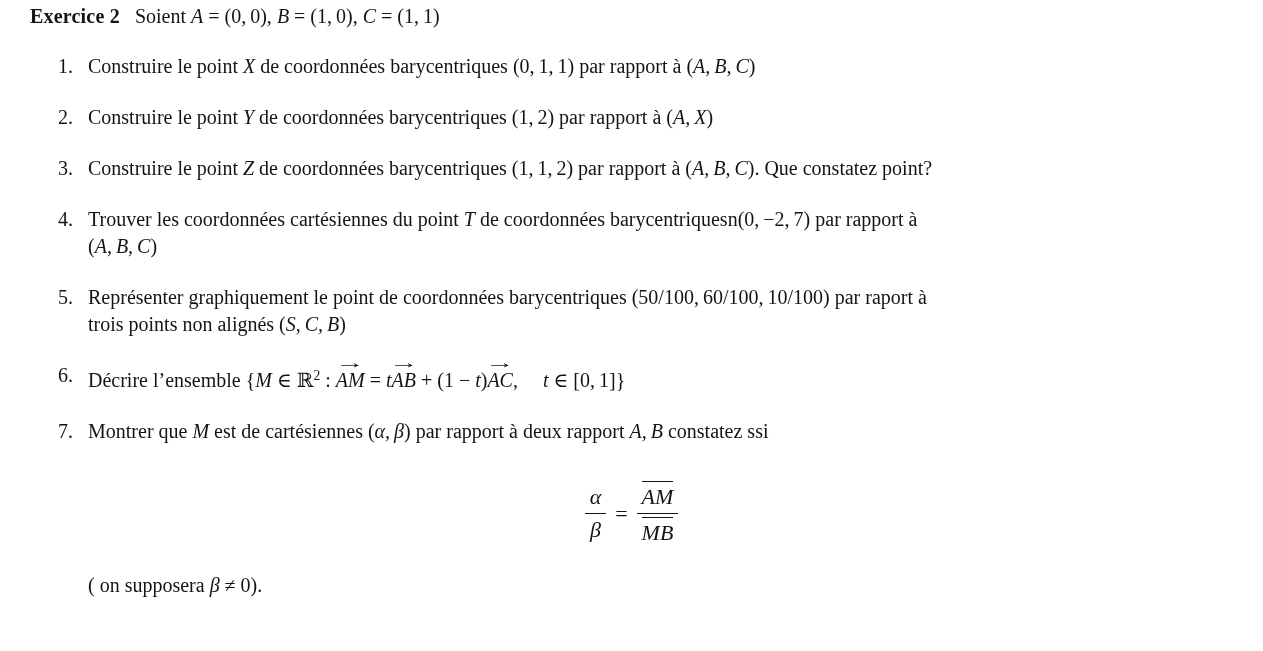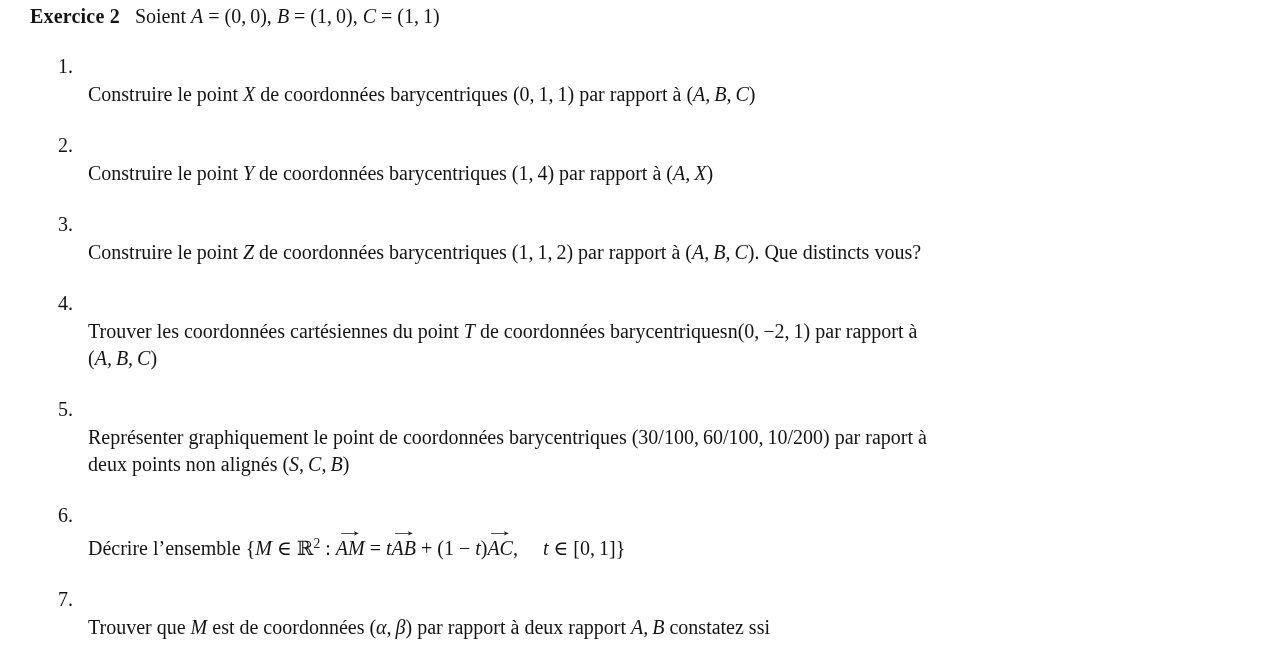--- a/index.html
+++ b/index.html
@@ -11,21 +11,21 @@
     font-size: 20px;
     overflow: hidden;
   }
   .page { padding: 3px 30px 0 30px; }
 
   .header { line-height: 27px; margin-bottom: 23px; }
   .header .title { font-weight: 700; margin-right: 15px; letter-spacing: 0.2px; }
 
   .item { display: flex; line-height: 27px; margin-bottom: 24px; }
   .item-number { flex: 0 0 30px; margin-left: 28px; }
-  .item-body { flex: 1 1 auto; max-width: 1120px; margin-top: 28px; }
+  .item-body { flex: 1 1 auto; max-width: 1120px; }
 
   .seg-p  { font-style: normal; }
   .seg-i  { font-style: italic; }
   .seg-sup { font-size: 0.68em; vertical-align: 0.55em; }
   .seg-vec { font-style: italic; position: relative; display: inline-block; }
   .seg-vec::before {
     content: "\2192";
     position: absolute;
     left: 50%; top: -0.78em;
     transform: translateX(-50%) scaleX(1.9);
@@ -58,46 +58,46 @@
     <span class="title">Exercice 2</span><span><span class="seg-p">Soient </span><span class="seg-i">A</span><span class="seg-p"> = (0, 0), </span><span class="seg-i">B</span><span class="seg-p"> = (1, 0), </span><span class="seg-i">C</span><span class="seg-p"> = (1, 1)</span></span>
   </div>
 
   <div class="item">
     <span class="item-number">1.</span>
     <div class="item-body"><span class="seg-p">Construire le point </span><span class="seg-i">X</span><span class="seg-p"> de coordonnées barycentriques (0, 1, 1) par rapport à (</span><span class="seg-i">A, B, C</span><span class="seg-p">)</span></div>
   </div>
 
   <div class="item">
     <span class="item-number">2.</span>
-    <div class="item-body"><span class="seg-p">Construire le point </span><span class="seg-i">Y</span><span class="seg-p"> de coordonnées barycentriques (1, 4) par rapport à (</span><span class="seg-i">A, X</span><span class="seg-p">)</span></div>
+    <div class="item-body"><span class="seg-p">Construire le point </span><span class="seg-i">Y</span><span class="seg-p"> de coordonnées barycentriques (1, 2) par rapport à (</span><span class="seg-i">A, X</span><span class="seg-p">)</span></div>
   </div>
 
   <div class="item">
     <span class="item-number">3.</span>
-    <div class="item-body"><span class="seg-p">Construire le point </span><span class="seg-i">Z</span><span class="seg-p"> de coordonnées barycentriques (1, 1, 2) par rapport à (</span><span class="seg-i">A, B, C</span><span class="seg-p">). Que distincts vous?</span></div>
+    <div class="item-body"><span class="seg-p">Construire le point </span><span class="seg-i">Z</span><span class="seg-p"> de coordonnées barycentriques (1, 1, 2) par rapport à (</span><span class="seg-i">A, B, C</span><span class="seg-p">). Que constatez point?</span></div>
   </div>
 
   <div class="item">
     <span class="item-number">4.</span>
-    <div class="item-body"><span class="seg-p">Trouver les coordonnées cartésiennes du point </span><span class="seg-i">T</span><span class="seg-p"> de coordonnées barycentriquesn(0, −2, 1) par rapport à</span><br><span class="seg-p">(</span><span class="seg-i">A, B, C</span><span class="seg-p">)</span></div>
+    <div class="item-body"><span class="seg-p">Trouver les coordonnées cartésiennes du point </span><span class="seg-i">T</span><span class="seg-p"> de coordonnées barycentriquesn(0, −2, 7) par rapport à</span><br><span class="seg-p">(</span><span class="seg-i">A, B, C</span><span class="seg-p">)</span></div>
   </div>
 
   <div class="item">
     <span class="item-number">5.</span>
-    <div class="item-body"><span class="seg-p">Représenter graphiquement le point de coordonnées barycentriques (30/100, 60/100, 10/200) par raport à</span><br><span class="seg-p">deux points non alignés (</span><span class="seg-i">S, C, B</span><span class="seg-p">)</span></div>
+    <div class="item-body"><span class="seg-p">Représenter graphiquement le point de coordonnées barycentriques (50/100, 60/100, 10/100) par raport à</span><br><span class="seg-p">trois points non alignés (</span><span class="seg-i">S, C, B</span><span class="seg-p">)</span></div>
   </div>
 
   <div class="item">
     <span class="item-number">6.</span>
     <div class="item-body"><span class="seg-p">Décrire l’ensemble {</span><span class="seg-i">M</span><span class="seg-p"> ∈ ℝ</span><span class="seg-sup">2</span><span class="seg-p"> : </span><span class="seg-vec">AM</span><span class="seg-p"> = </span><span class="seg-i">t</span><span class="seg-vec">AB</span><span class="seg-p"> + (1 − </span><span class="seg-i">t</span><span class="seg-p">)</span><span class="seg-vec">AC</span><span class="seg-p">,  </span><span class="seg-i">t</span><span class="seg-p"> ∈ [0, 1]}</span></div>
   </div>
 
   <div class="item" style="margin-top:8px; margin-bottom:0;">
     <span class="item-number">7.</span>
-    <div class="item-body"><span class="seg-p">Trouver que </span><span class="seg-i">M</span><span class="seg-p"> est de coordonnées (</span><span class="seg-i">α, β</span><span class="seg-p">) par rapport à deux rapport </span><span class="seg-i">A, B</span><span class="seg-p"> constatez ssi</span></div>
+    <div class="item-body"><span class="seg-p">Montrer que </span><span class="seg-i">M</span><span class="seg-p"> est de cartésiennes (</span><span class="seg-i">α, β</span><span class="seg-p">) par rapport à deux rapport </span><span class="seg-i">A, B</span><span class="seg-p"> constatez ssi</span></div>
   </div>
 
   <div class="equation-wrap">
     <span class="equation">
       <span class="frac">
         <span class="num math-var">α</span>
         <span class="den math-var">β</span>
       </span>
       <span>=</span>
       <span class="frac">

